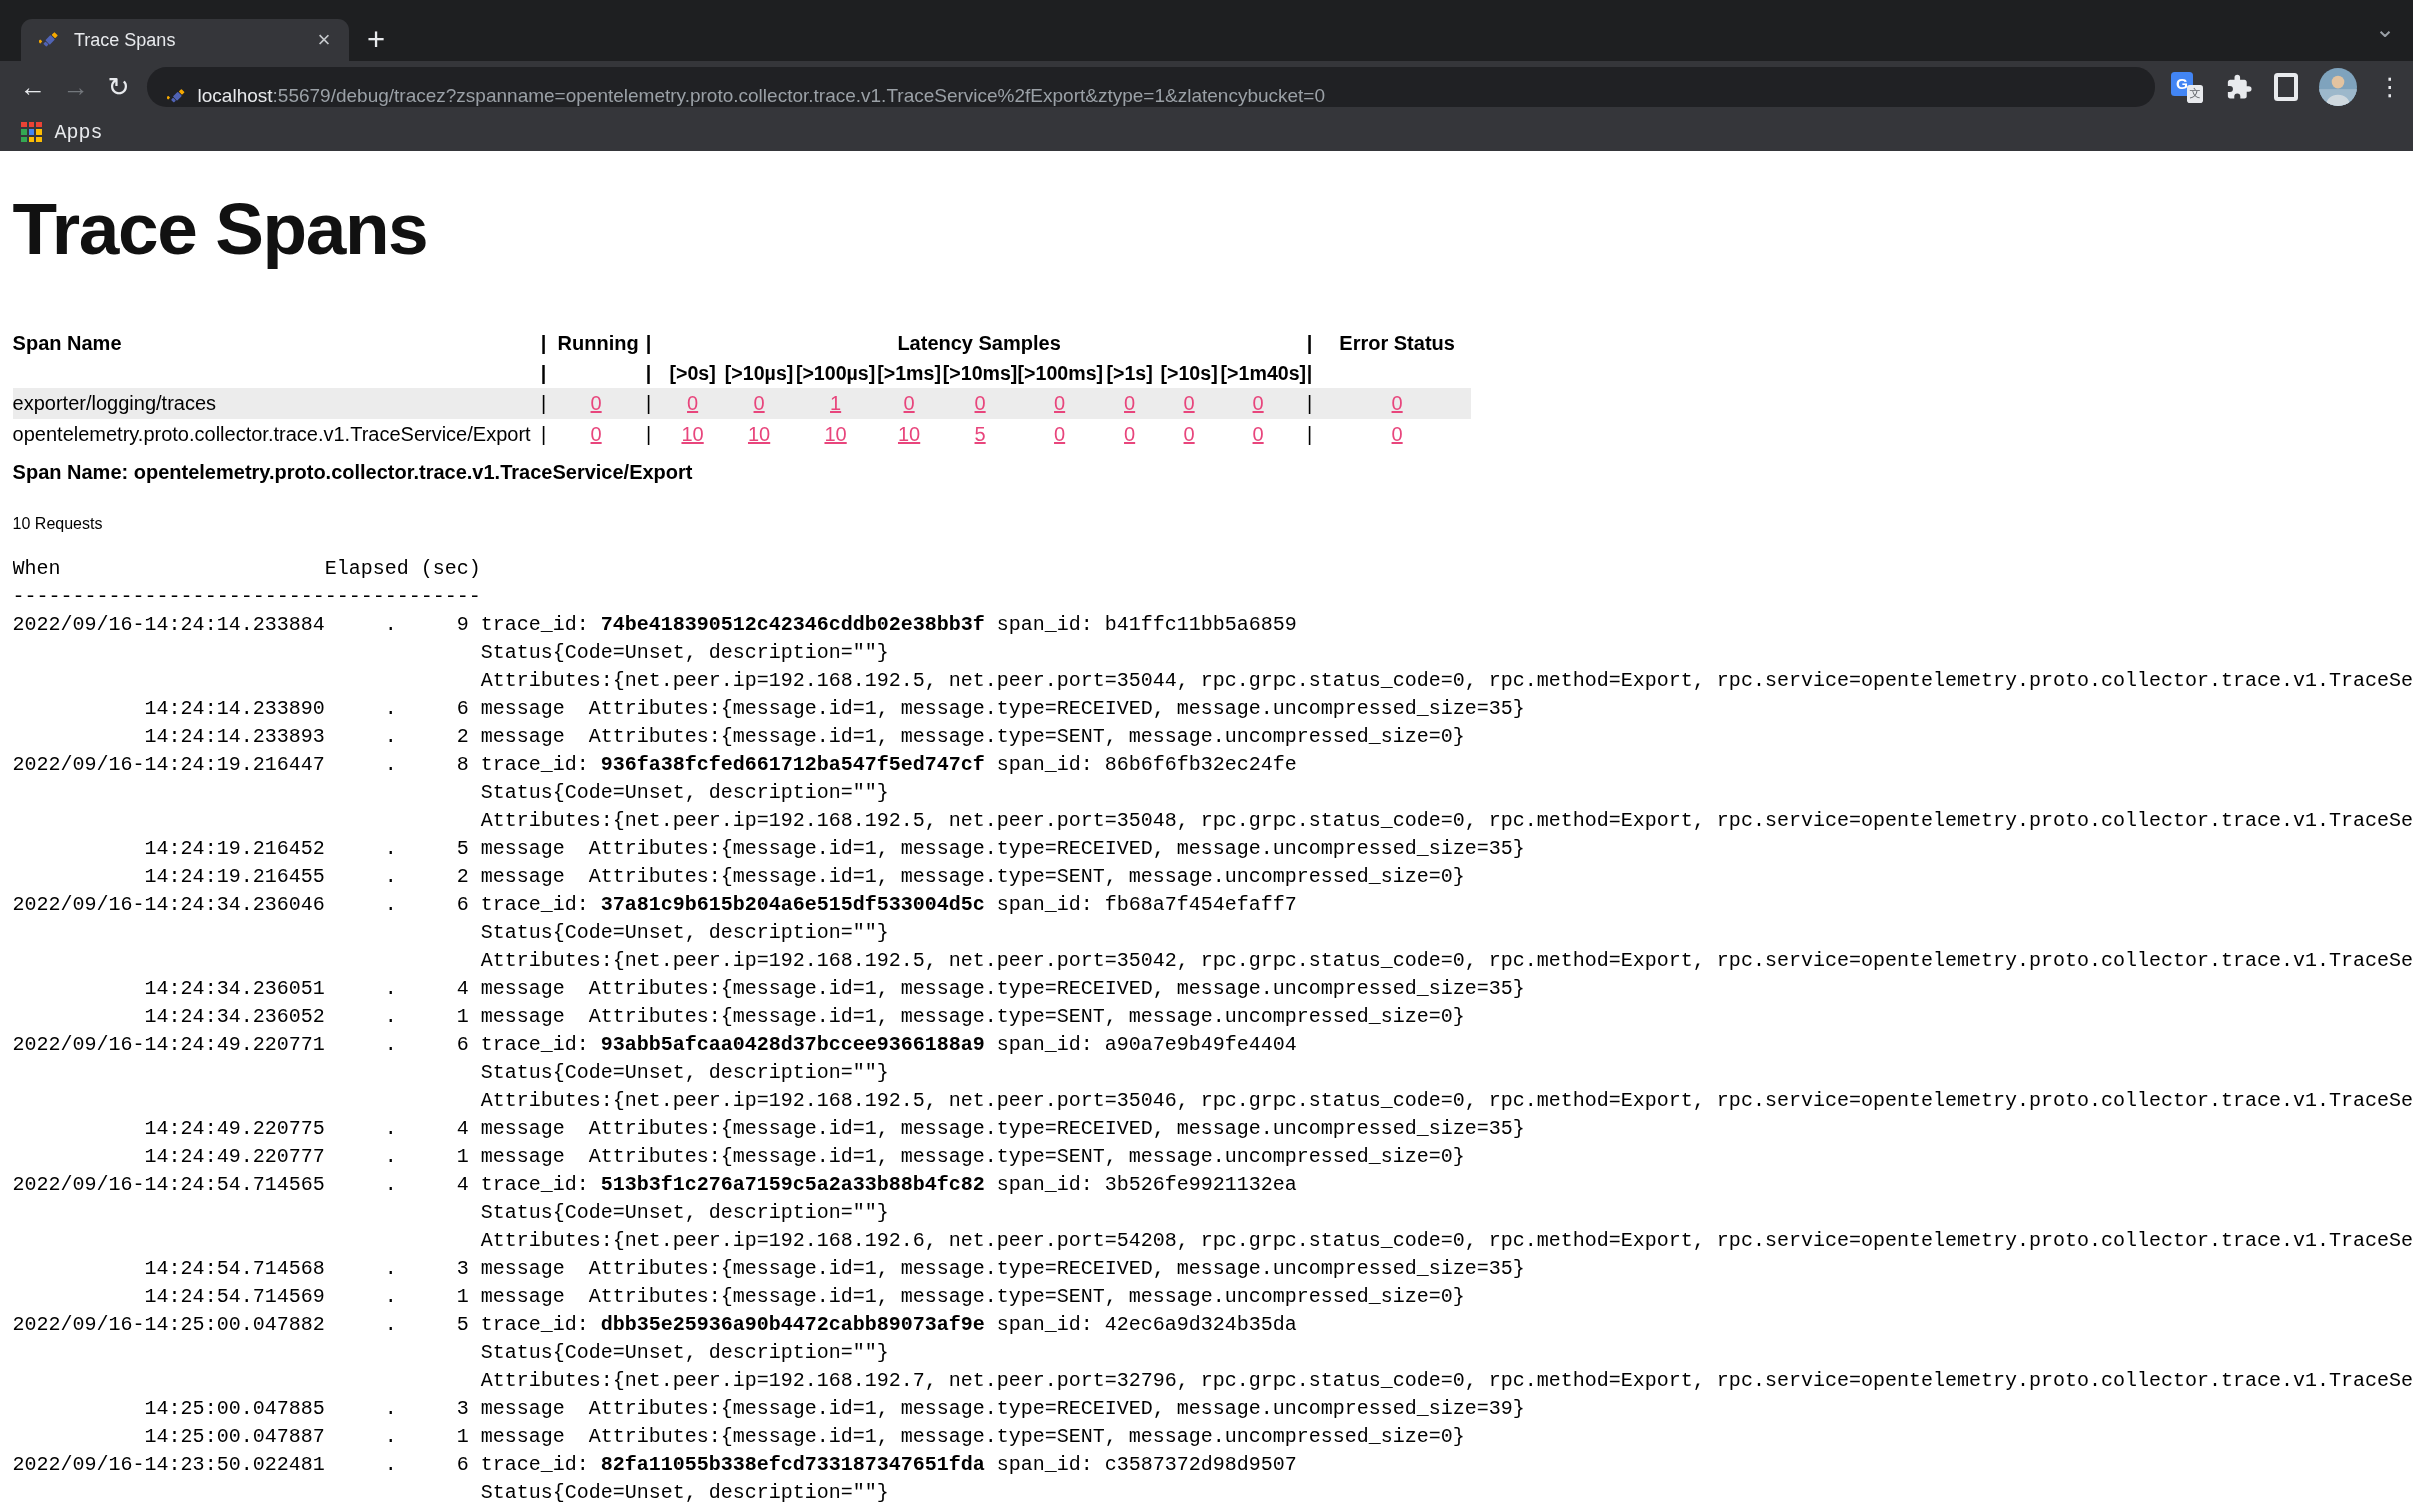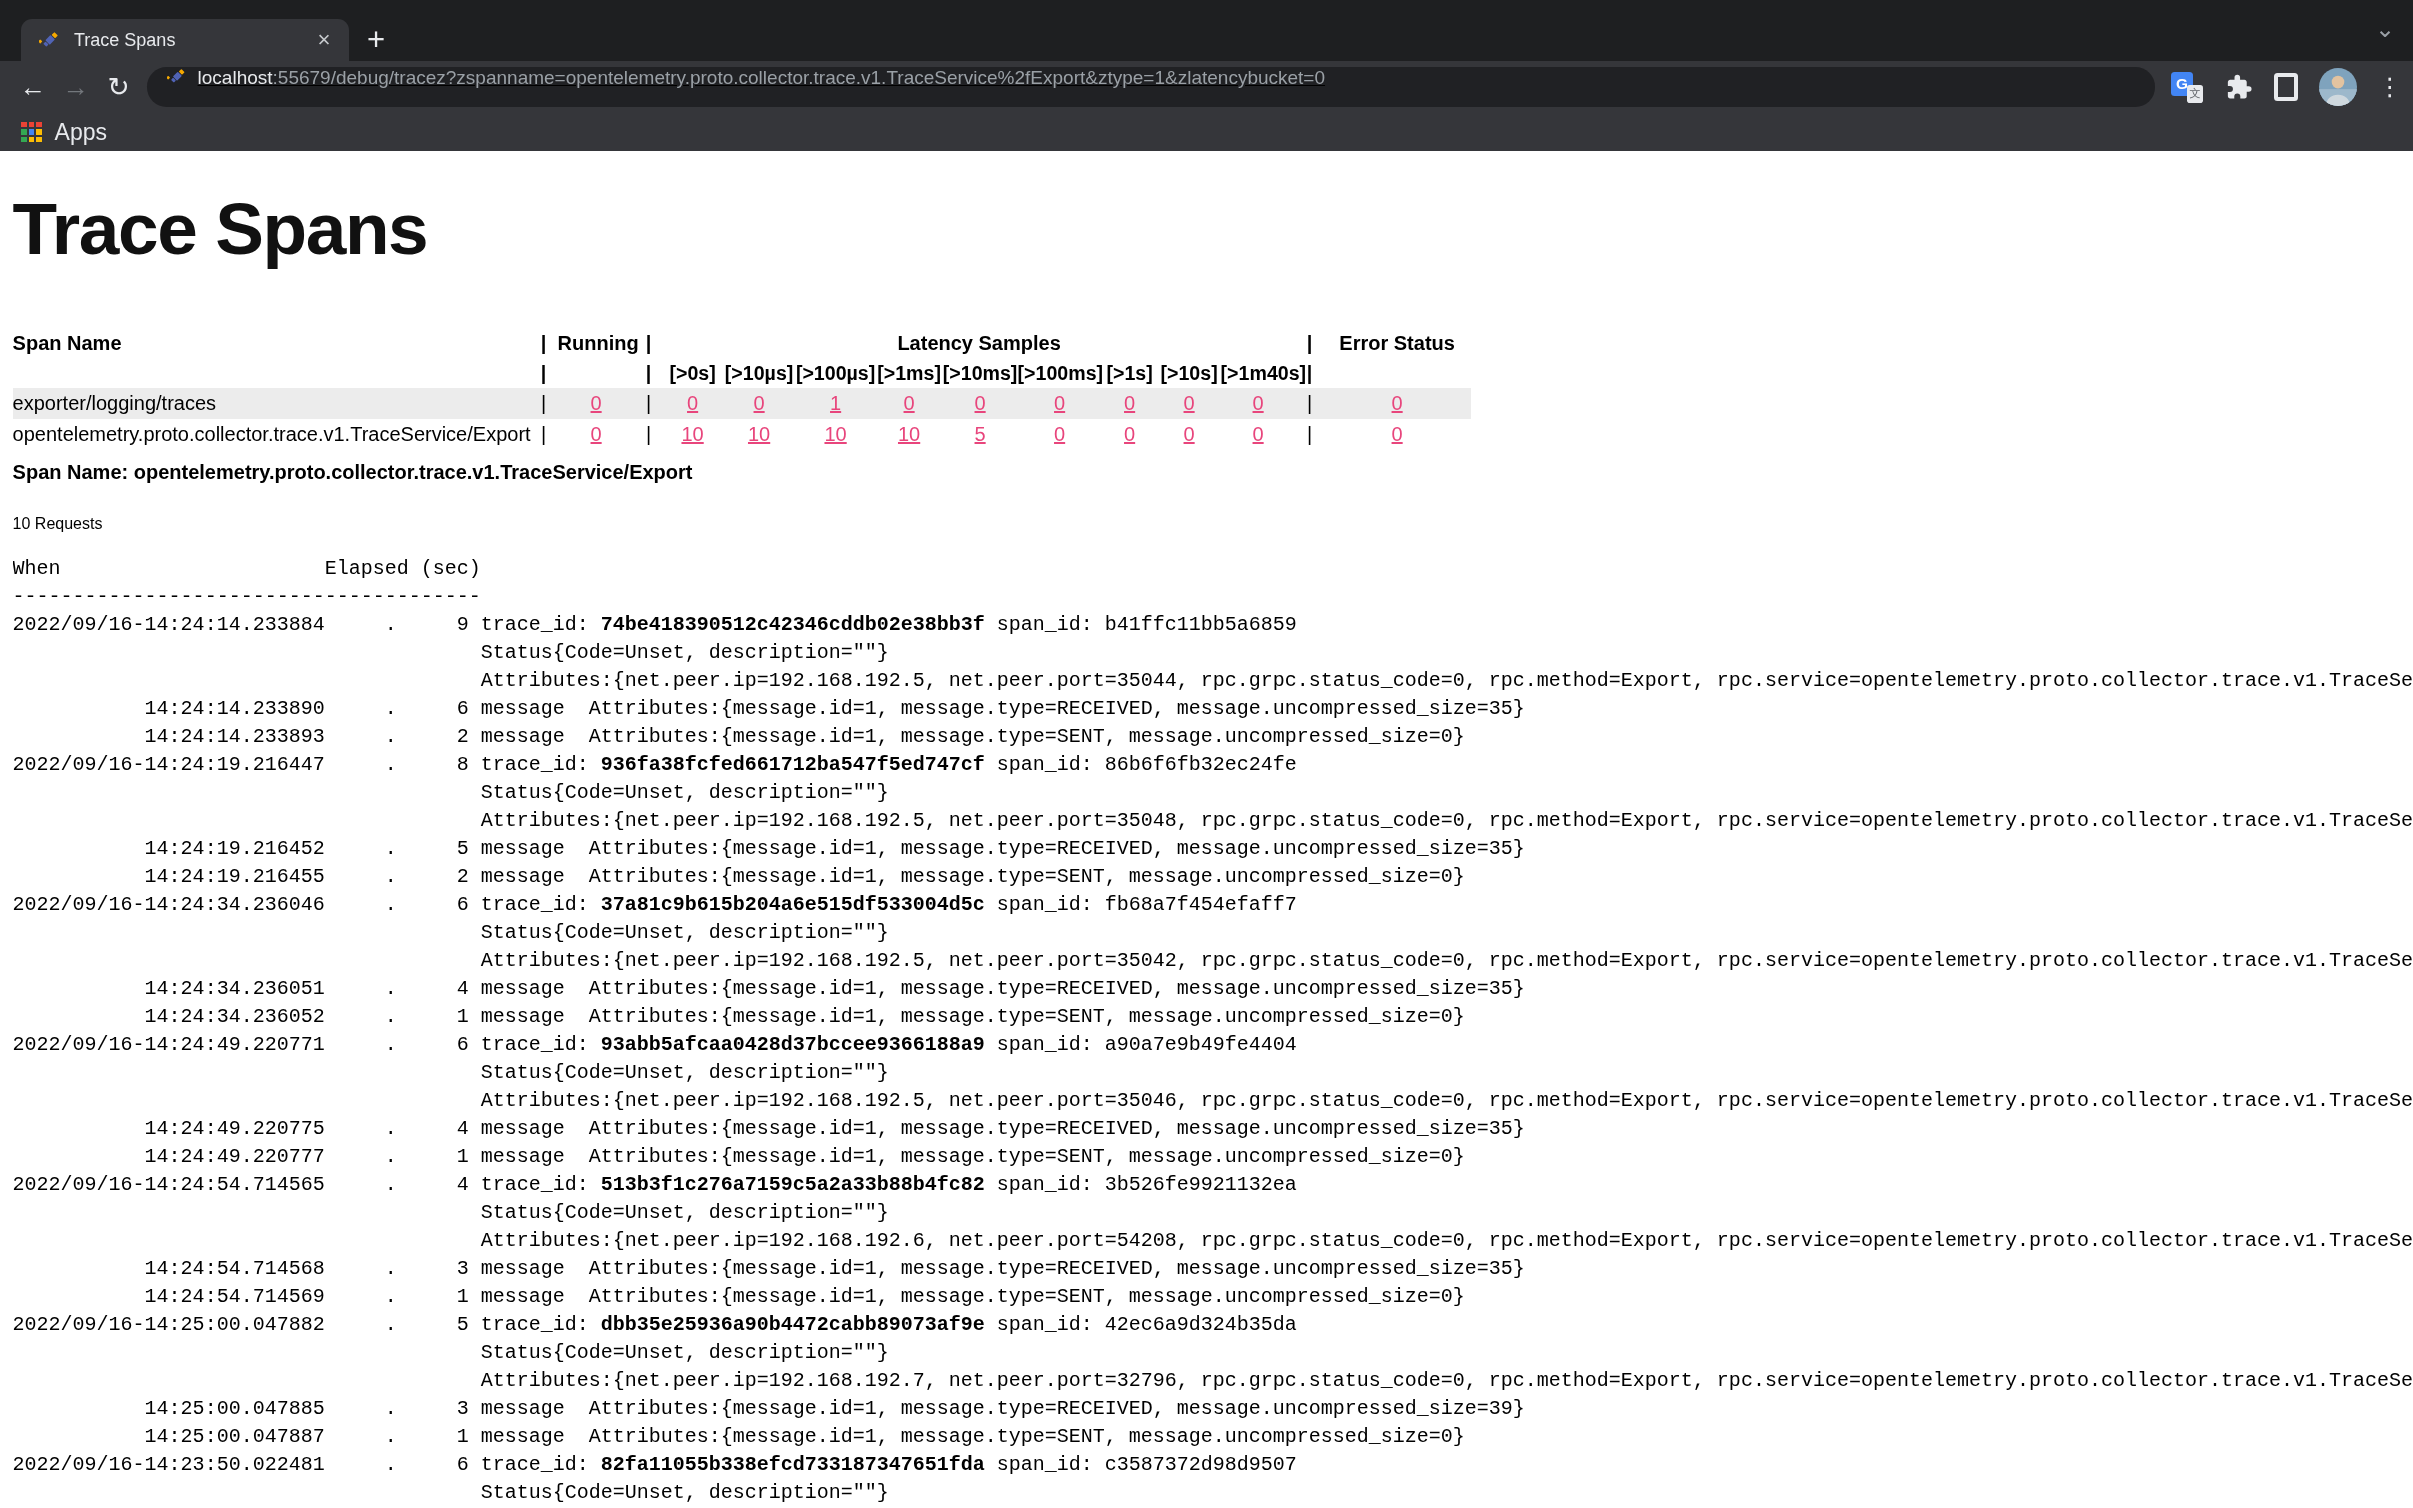--- a/index.html
+++ b/index.html
@@ -15,40 +15,40 @@
   .tab-title { color:var(--chrome-fg); font-size:18px; margin-left:14px; flex:1;
                white-space:nowrap; overflow:hidden; }
   .tab-close { color:#c7cacd; font-size:22.3px; line-height:22.3px; width:25px; text-align:center; cursor:pointer; }
   .newtab { color:var(--chrome-fg); font-size:31px; line-height:31px; margin:0 0 5.6px 18px; cursor:pointer; }
   .tabsearch { position:absolute; right:18px; top:15.4px; color:var(--chrome-dim); font-size:24px; cursor:pointer; }
 
   .toolbar { height:52px; background:var(--chrome-bar); display:flex; align-items:center; padding:0 11.2px; }
   .navbtn { font-size:26.5px; color:var(--chrome-fg); width:43px; text-align:center; cursor:pointer; }
   .navbtn.dim { color:#73777c; }
   .omnibox { flex:1; height:40px; background:var(--omnibox); border-radius:19.6px; margin:0 15.4px 0 7px;
-             display:flex; align-items:flex-start; padding:0 19.6px; overflow:hidden;text-decoration:underline; }
+             display:flex; align-items:flex-end; padding:0 19.6px; overflow:hidden; }
   .url { font-size:19px; white-space:nowrap; margin-left:11.2px; }
   .url .host { color:var(--chrome-fg); }
   .url .rest { color:var(--chrome-dim); }
   .chromeicons { display:flex; align-items:center; gap:21px; }
   .gtranslate { position:relative; width:32px; height:31px; cursor:pointer; }
   .gtranslate .gbox { position:absolute; left:0; top:0; width:22.3px; height:24px; background:#4285f4;
                       border-radius:3.5px; color:#fff; font-size:15.4px; font-weight:bold;
                       display:flex; align-items:center; justify-content:center; }
   .gtranslate .zhbox { position:absolute; right:0; bottom:0; width:15.4px; height:18px; background:#e8eaed;
                        border-radius:2.8px; color:#5f6368; font-size:11.2px;
                        display:flex; align-items:center; justify-content:center; }
   .sidepanel { width:24px; height:28px; border:4.9px solid var(--chrome-fg); border-radius:3.5px; cursor:pointer; }
   .avatar { width:38px; height:38px; border-radius:50%; overflow:hidden; cursor:pointer; }
   .menu3 { color:var(--chrome-fg); font-size:24px; cursor:pointer; }
 
   .bookmarks { height:38px; background:var(--chrome-bar); display:flex; align-items:center; padding:0 21px; }
   .appsgrid { display:grid; grid-template-columns:repeat(3,5.6px); grid-auto-rows:5.6px; gap:2.1px; margin-right:12.6px; }
   .appsgrid i { display:block; }
-  .apps-label { color:var(--chrome-fg); font-size:23px; }
+  .apps-label { color:var(--chrome-fg); font-size:20px;font-family:Liberation Mono, monospace; }
   .bookmark-apps { display:flex; align-items:center; cursor:pointer; }
 
   
   .page { padding:0 0 0 12.6px; }
   h1 { font-size:73px; font-weight:bold; letter-spacing:-1.4px; color:#111;
        margin:39px 0 59px 0; line-height:1.08; }
 
   table.spans { border-collapse:collapse; table-layout:fixed; width:1457px; font-size:20px; color:#000; }
   table.spans th, table.spans td { padding:0; height:31px; vertical-align:middle; font-weight:normal; }
   table.spans thead th { font-weight:bold; }

